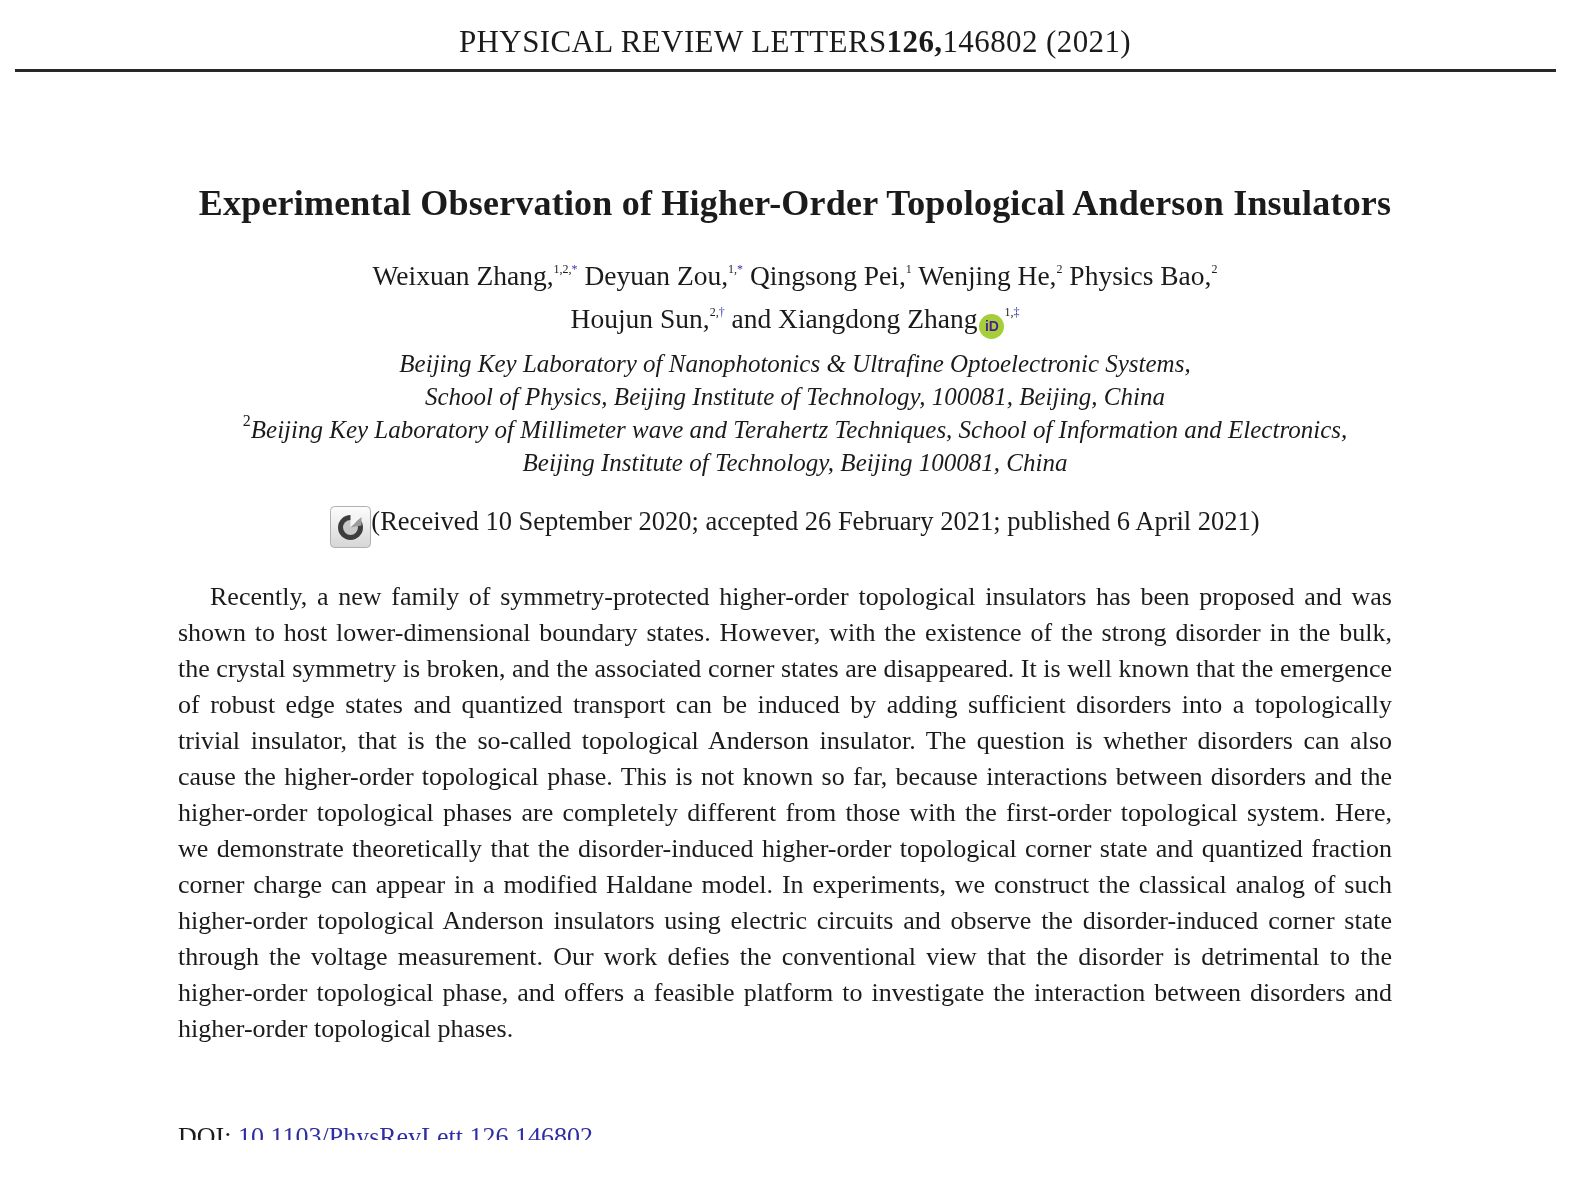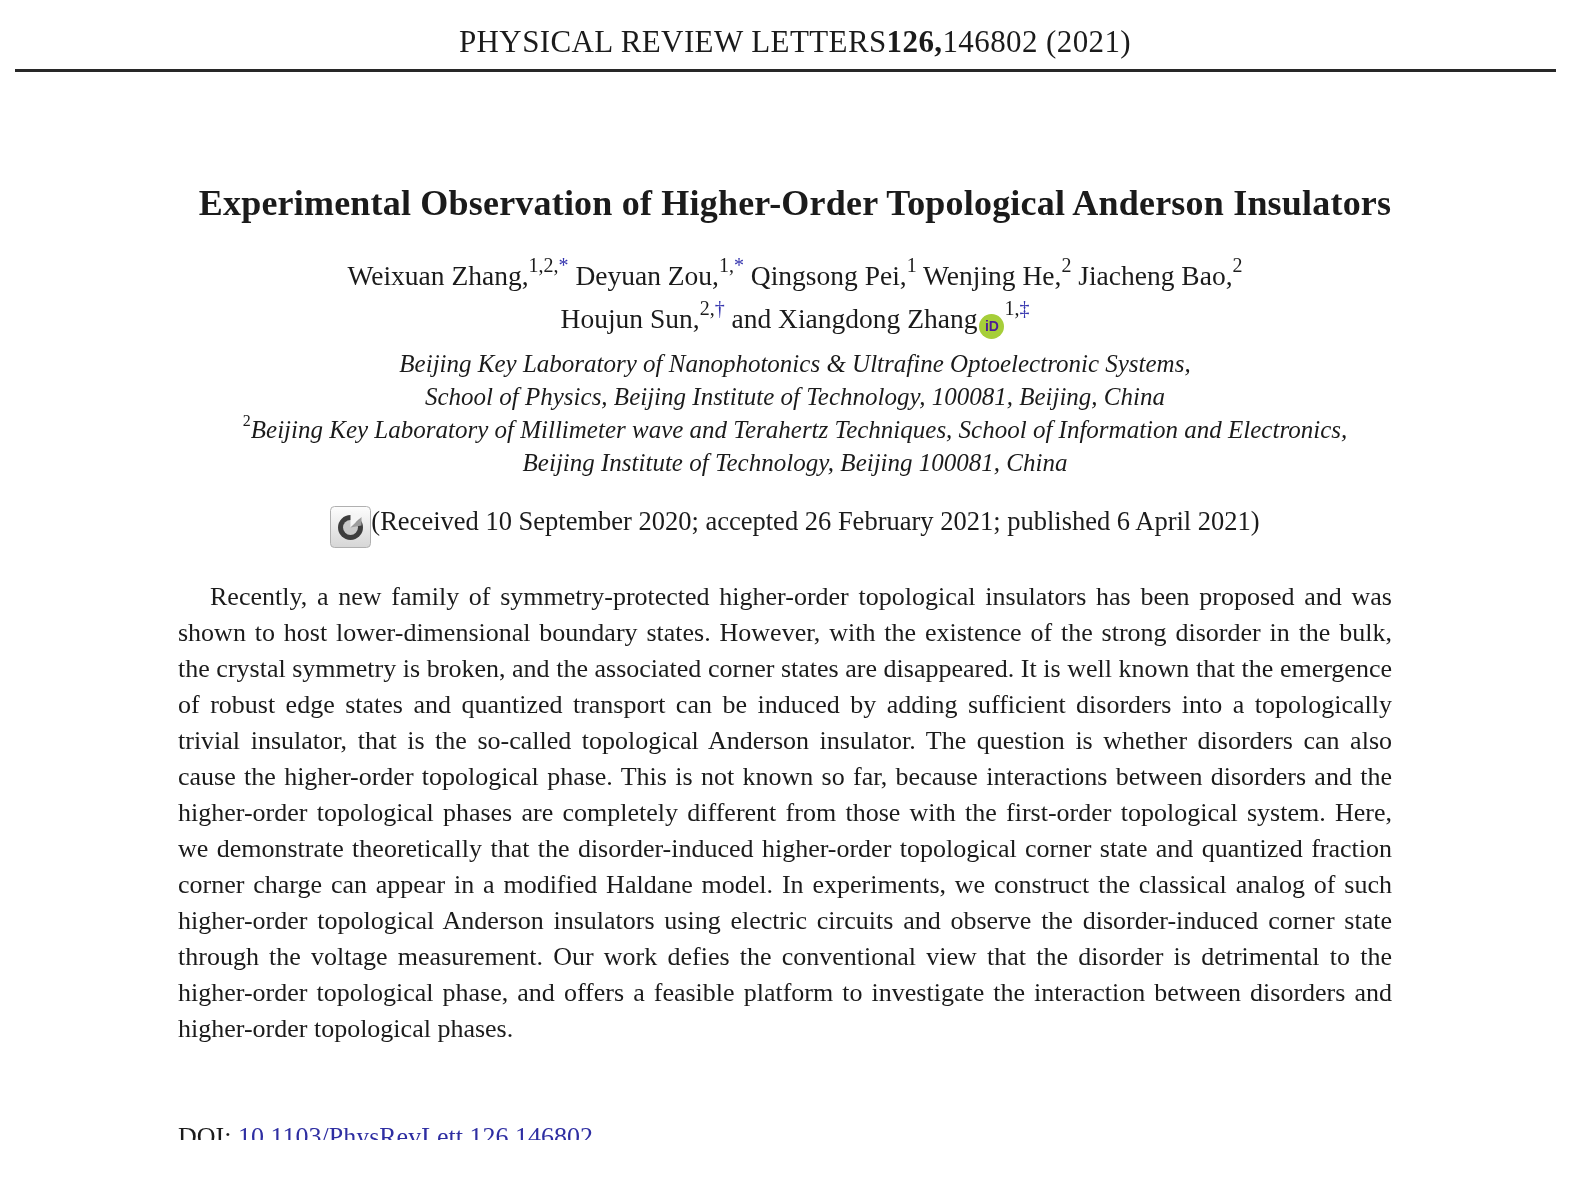--- a/index.html
+++ b/index.html
@@ -44,21 +44,21 @@
 
   
   .authors {
     margin-top: 30px;
     text-align: center;
     font-size: 27.5px;
     line-height: 43px;
   }
   .author { white-space: nowrap; }
   sup.auth-sup {
-    font-size: 20px;
+    font-size: 12px;
     line-height: 0;
     position: relative;
     top: -0.15em;
     vertical-align: super;
   }
   .sup-link { color: #3434ae; }
   .orcid-badge {
     display: inline-block;
     width: 25px; height: 25px;
     margin-left: 2px;
@@ -133,21 +133,21 @@
   <hr class="header-rule">
 
   <h1 class="paper-title">Experimental Observation of Higher-Order Topological Anderson Insulators</h1>
 
   <div class="authors">
     <div>
       <span class="author"><span>Weixuan Zhang,</span><sup class="auth-sup"><span>1,2,</span><span class="sup-link">*</span></sup></span>
       <span class="author"><span>Deyuan Zou,</span><sup class="auth-sup"><span>1,</span><span class="sup-link">*</span></sup></span>
       <span class="author"><span>Qingsong Pei,</span><sup class="auth-sup"><span>1</span></sup></span>
       <span class="author"><span>Wenjing He,</span><sup class="auth-sup"><span>2</span></sup></span>
-      <span class="author"><span>Jiacheng Bao,</span><sup class="auth-sup"><span>2</span></sup></span>
+      <span class="author"><span>Physics Bao,</span><sup class="auth-sup"><span>2</span></sup></span>
     </div>
     <div>
       <span class="author"><span>Houjun Sun,</span><sup class="auth-sup"><span>2,</span><span class="sup-link">†</span></sup></span>
       <span class="author"><span>and Xiangdong Zhang</span><span class="orcid-badge">iD</span><sup class="auth-sup"><span>1,</span><span class="sup-link">‡</span></sup></span>
     </div>
   </div>
 
   <div class="affiliations">
     <div class="affil-line"><span>Beijing Key Laboratory of Nanophotonics &amp; Ultrafine Optoelectronic Systems,</span></div>
     <div class="affil-line"><span>School of Physics, Beijing Institute of Technology, 100081, Beijing, China</span></div>

